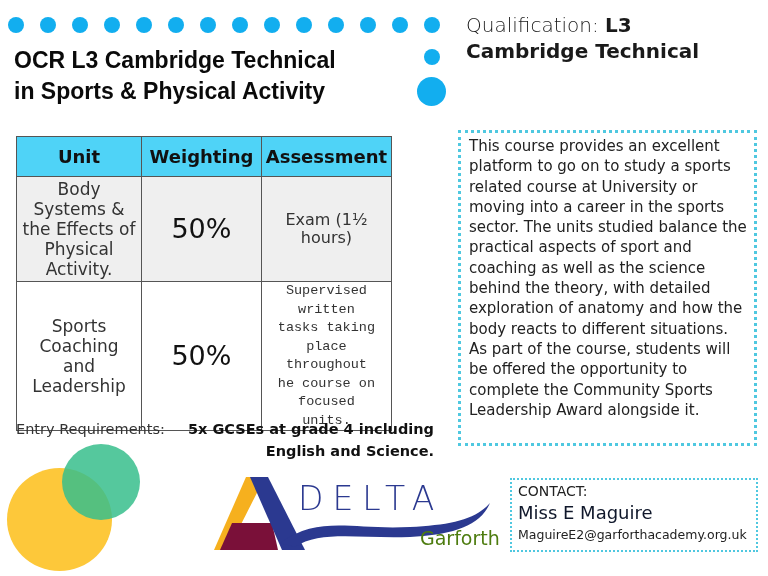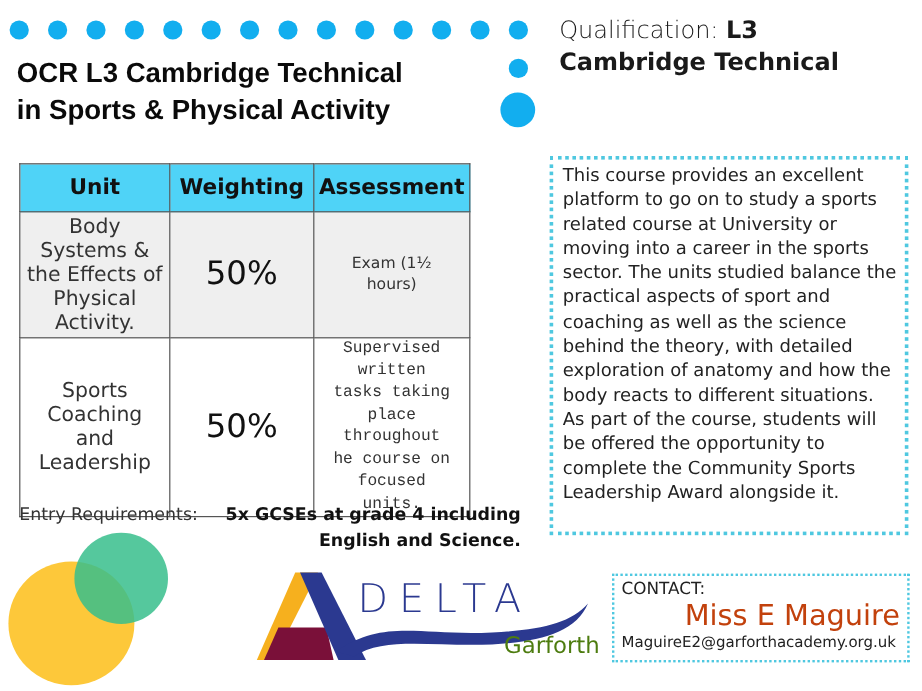--- a/index.html
+++ b/index.html
@@ -22,21 +22,21 @@
   table.units td.w { font-size:27px; color:#111; }
   table.units td.a { font-size:13.5px; line-height:18.5px; }
   .desc { position:absolute; left:458px; top:130px; width:299px; height:316px; border:3px dotted #4fc8e0; padding:3px 6px 0 8px; font-size:15px; line-height:20.3px; color:#222; }
   .entry { position:absolute; left:16px; top:418px; width:418px; text-align:right; font-size:14.5px; line-height:22px; color:#333; }
   .entry .lbl { float:left; }
   .entry b { color:#111;margin-top:28px; }
   .circle { position:absolute; border-radius:50%; }
   .logo { position:absolute; left:210px; top:475px; width:290px; height:80px; }
   .contact { position:absolute; left:510px; top:478px; width:248px; height:74px; border:2px dotted #4fc8e0; padding:2px 6px; color:#222; }
   .contact .c1 { font-size:14px; line-height:18px; }
-  .contact .c2 { font-size:24px; line-height:26px; color:#c2410c;text-align:right; }
+  .contact .c2 { font-size:18px; line-height:26px; color:#0f172a; }
   .contact .c3 { font-size:12.5px; line-height:18px; }
 </style>
 </head>
 <body>
 
 <div>
   <div class="dot" style="left:8px;top:17px;width:16px;height:16px;"></div>
   <div class="dot" style="left:40px;top:17px;width:16px;height:16px;"></div>
   <div class="dot" style="left:72px;top:17px;width:16px;height:16px;"></div>
   <div class="dot" style="left:104px;top:17px;width:16px;height:16px;"></div>
@@ -72,21 +72,21 @@
     </colgroup>
   <tbody>
       <tr>
     <th>Unit</th>
     <th>Weighting</th>
     <th>Assessment</th>
   </tr>
   <tr class="r1">
     <td>Body Systems &amp; the Effects of Physical Activity.</td>
     <td class="w">50%</td>
-    <td class="a" style="padding:0 18px;font-size:13px;">Exam (1½ hours)</td>
+    <td class="a" style="padding:0 18px;font-size:16px;">Exam (1½ hours)</td>
   </tr>
   <tr class="r2">
     <td style="padding:0 10px;">Sports Coaching and Leadership</td>
     <td class="w">50%</td>
     <td class="a" style="padding:0 12px;font-family:Liberation Mono, monospace;">Supervised written tasks taking place throughout he course on focused units.</td>
   </tr>
 </tbody>
   </table>
 
 <div class="desc">This course provides an excellent platform to go on to study a sports related course at University or moving into a career in the sports sector. The units studied balance the practical aspects of sport and coaching as well as the science behind the theory, with detailed exploration of anatomy and how the body reacts to different situations.  As part of the course, students will be offered the opportunity to complete the Community Sports Leadership Award alongside it.</div>

